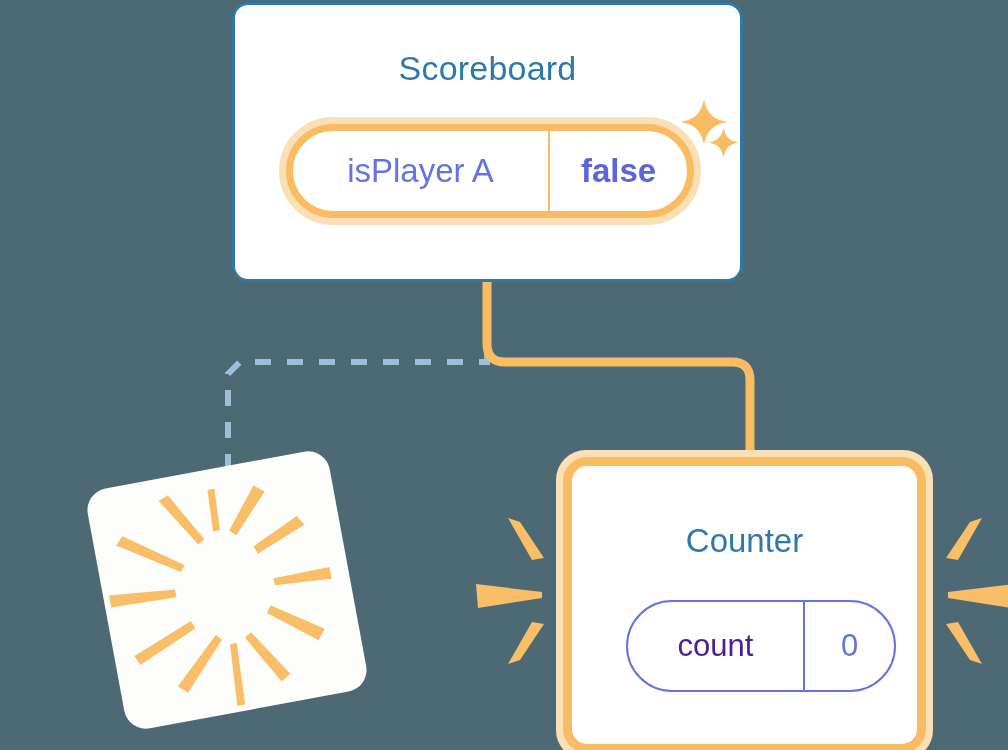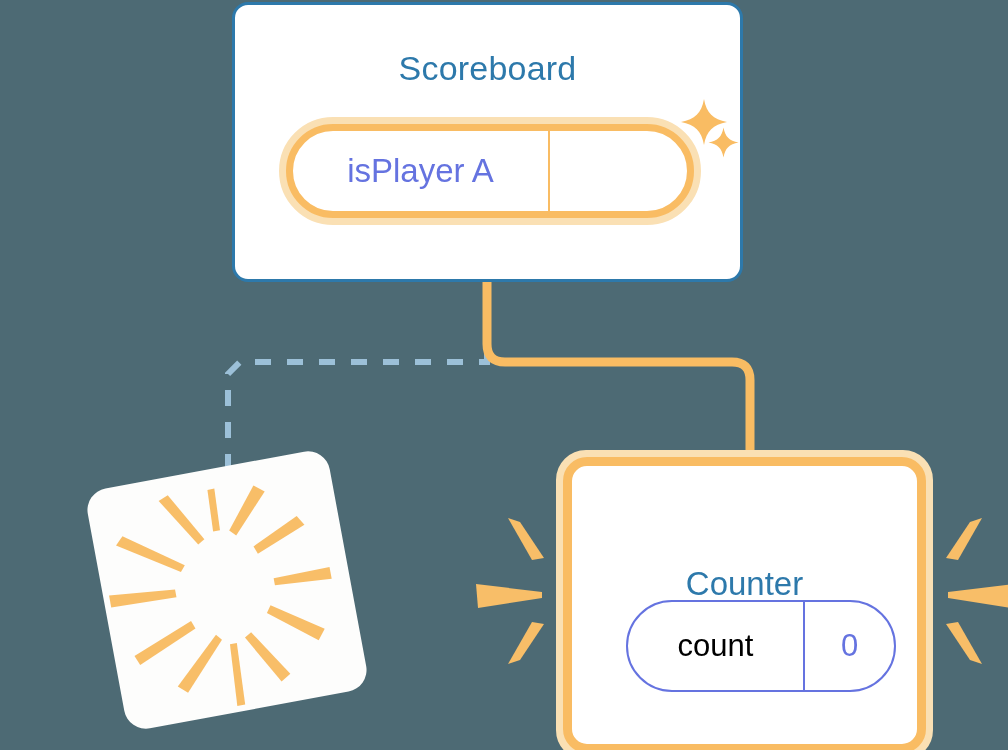--- a/index.html
+++ b/index.html
@@ -144,21 +144,20 @@
     background: #ffffff;
   }
   #counter-title {
     position: absolute;
     left: 0;
     top: 56px;
     width: 100%;
     text-align: center;
     font-size: 33px;
     color: #2d79ab;
-    margin-top: 43px;
   }
   #counter-pill {
     position: absolute;
     left: 54px;
     top: 134px;
     width: 270px;
     height: 92px;
     box-sizing: border-box;
     border: 2px solid #6573e0;
     border-radius: 46px;
@@ -166,21 +165,21 @@
     display: flex;
     align-items: stretch;
     overflow: hidden;
   }
   .pill-key-sm {
     flex: 0 0 175px;
     display: flex;
     align-items: center;
     justify-content: center;
     font-size: 31px;
-    color: #000000;
+    color: #4c1d95;
     border-right: 2px solid #6573e0;
   }
   .pill-val-sm {
     flex: 1 1 auto;
     display: flex;
     align-items: center;
     justify-content: center;
     font-size: 31px;
     color: #6573e0;
   }
@@ -240,20 +239,21 @@
     <path d="M 487 282 L 487 344 Q 487 362 505 362 L 732 362 Q 750 362 750 380 L 750 470" fill="none" stroke="#f9bc63" stroke-width="9" stroke-linecap="butt"></path>
   </svg>
 
   <div id="scoreboard-card">
     <div id="scoreboard-title">Scoreboard</div>
 
     <div id="scoreboard-pill-wrap">
       <div id="scoreboard-pill-glow"></div>
       <div id="scoreboard-pill">
         <div class="pill-key-lg">isPlayer A</div>
+        <div class="pill-val-lg">false</div>
       </div>
     </div>
   </div>
 
   <svg class="sparkle" id="sparkle-big" width="50" height="50" viewBox="0 0 50 50">
     <path d="M25 2 C27.5 16 34 22.5 48 25 C34 27.5 27.5 34 25 48 C22.5 34 16 27.5 2 25 C16 22.5 22.5 16 25 2 Z" fill="#f9bc63"></path>
   </svg>
   <svg class="sparkle" id="sparkle-small" width="33" height="33" viewBox="0 0 33 33">
     <path d="M16.5 1.5 C18.2 10.8 22.2 14.8 31.5 16.5 C22.2 18.2 18.2 22.2 16.5 31.5 C14.8 22.2 10.8 18.2 1.5 16.5 C10.8 14.8 14.8 10.8 16.5 1.5 Z" fill="#f9bc63"></path>
   </svg>

